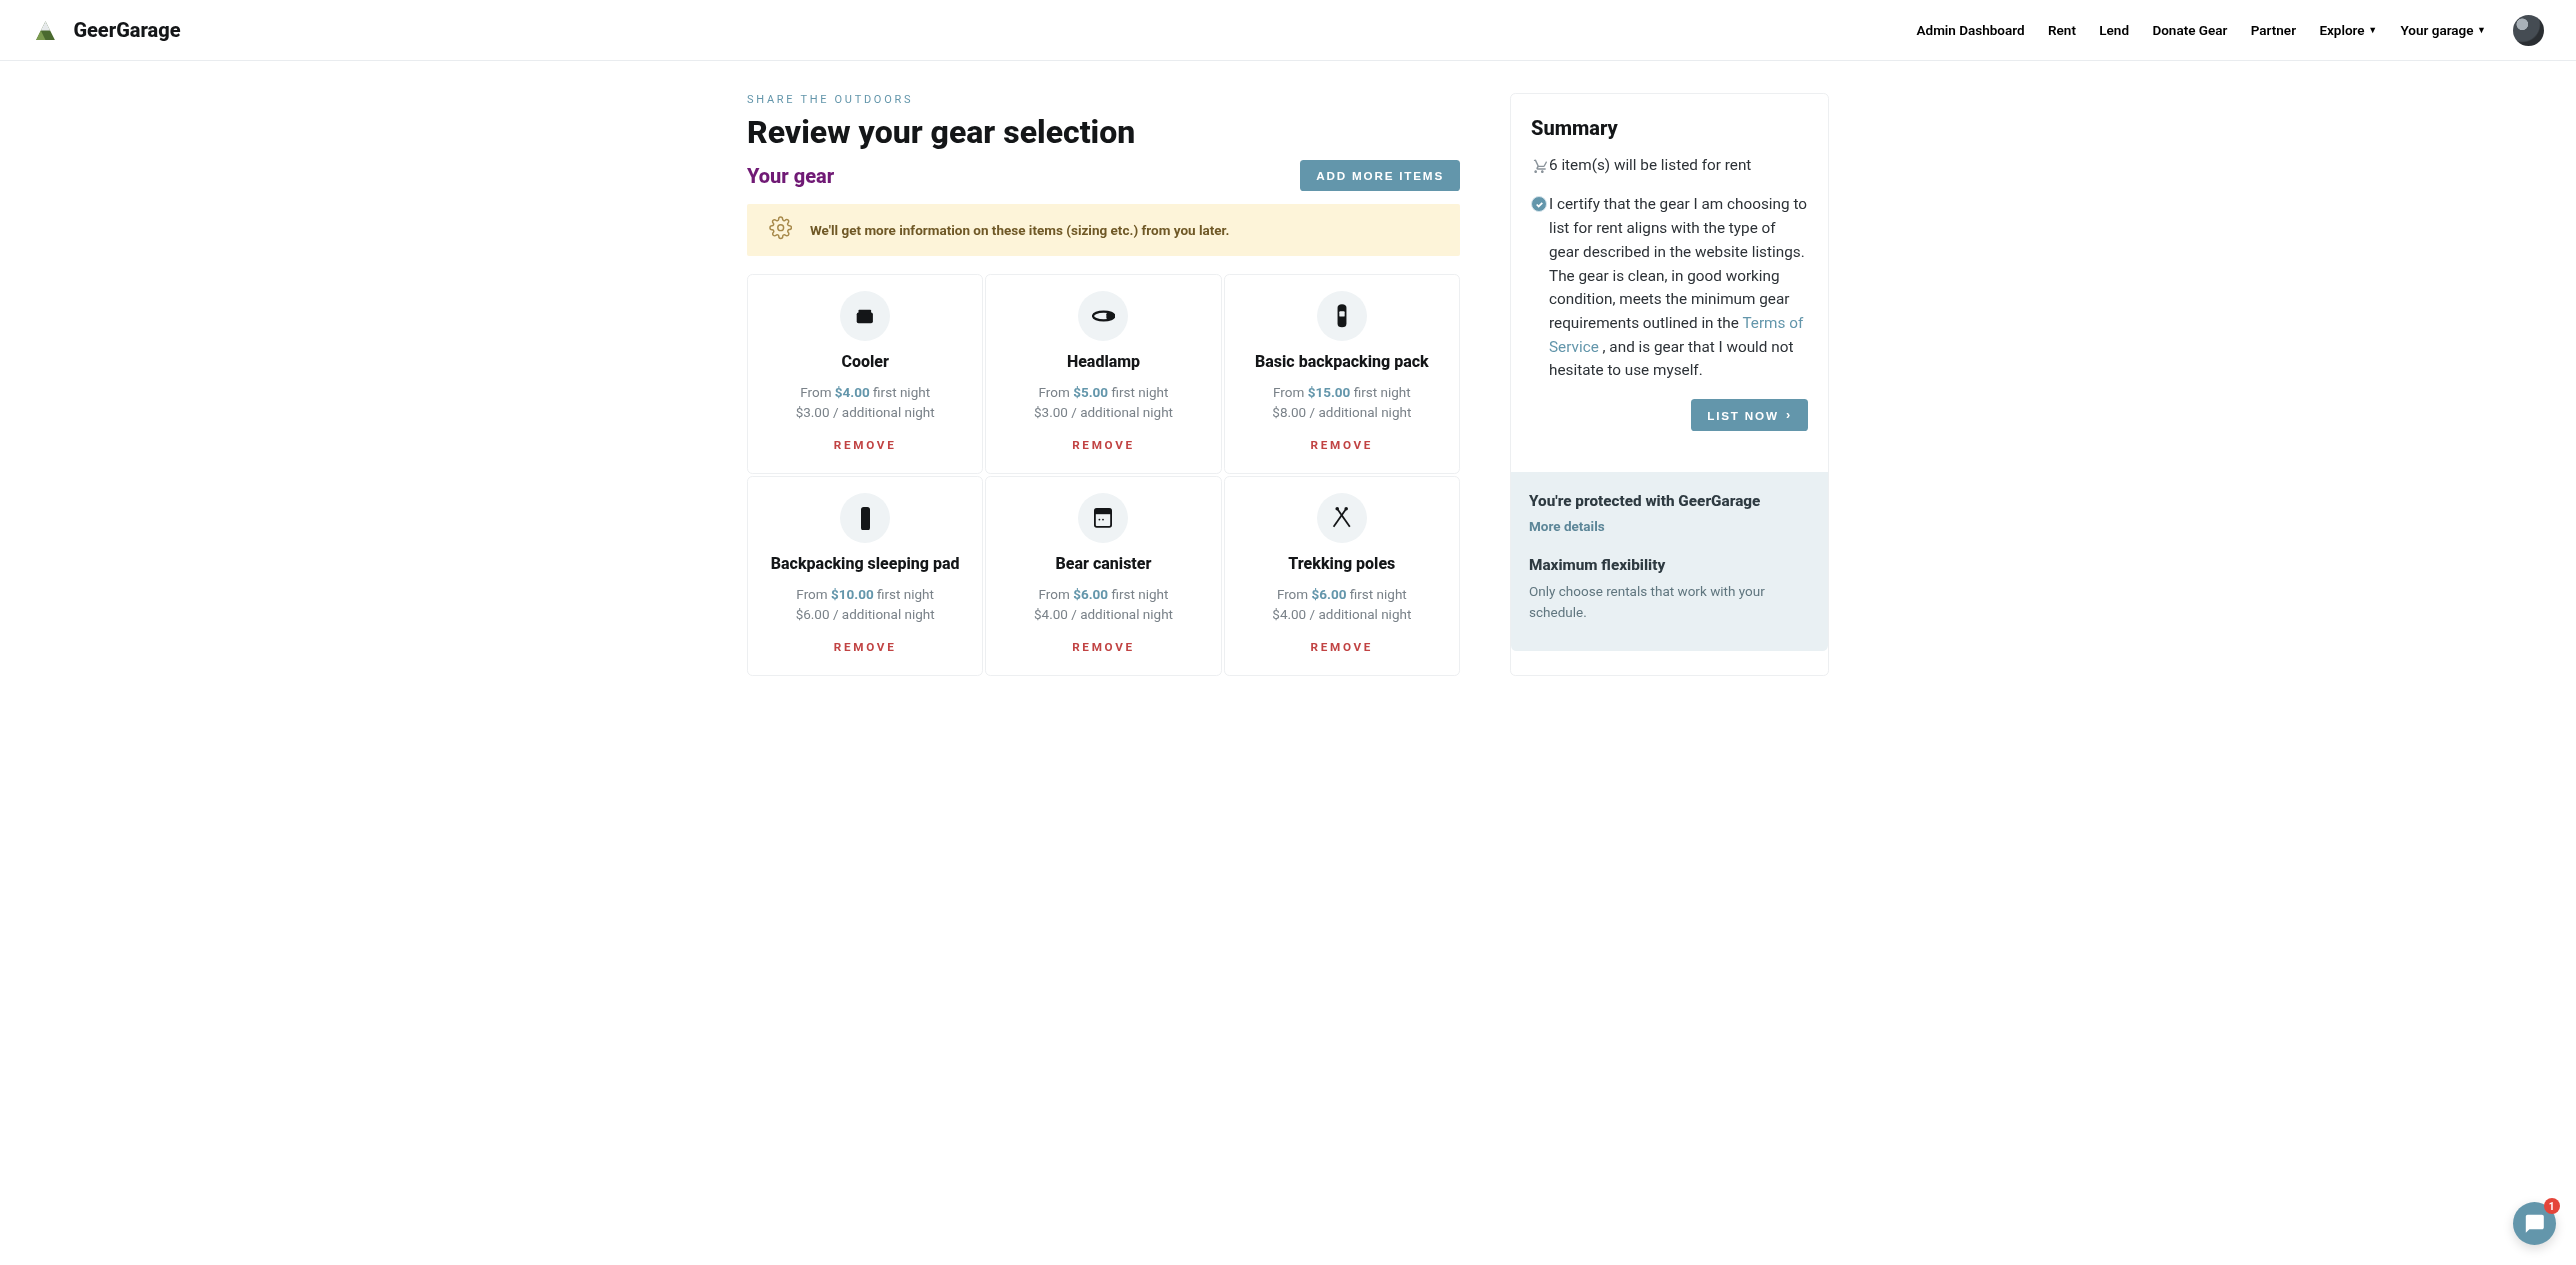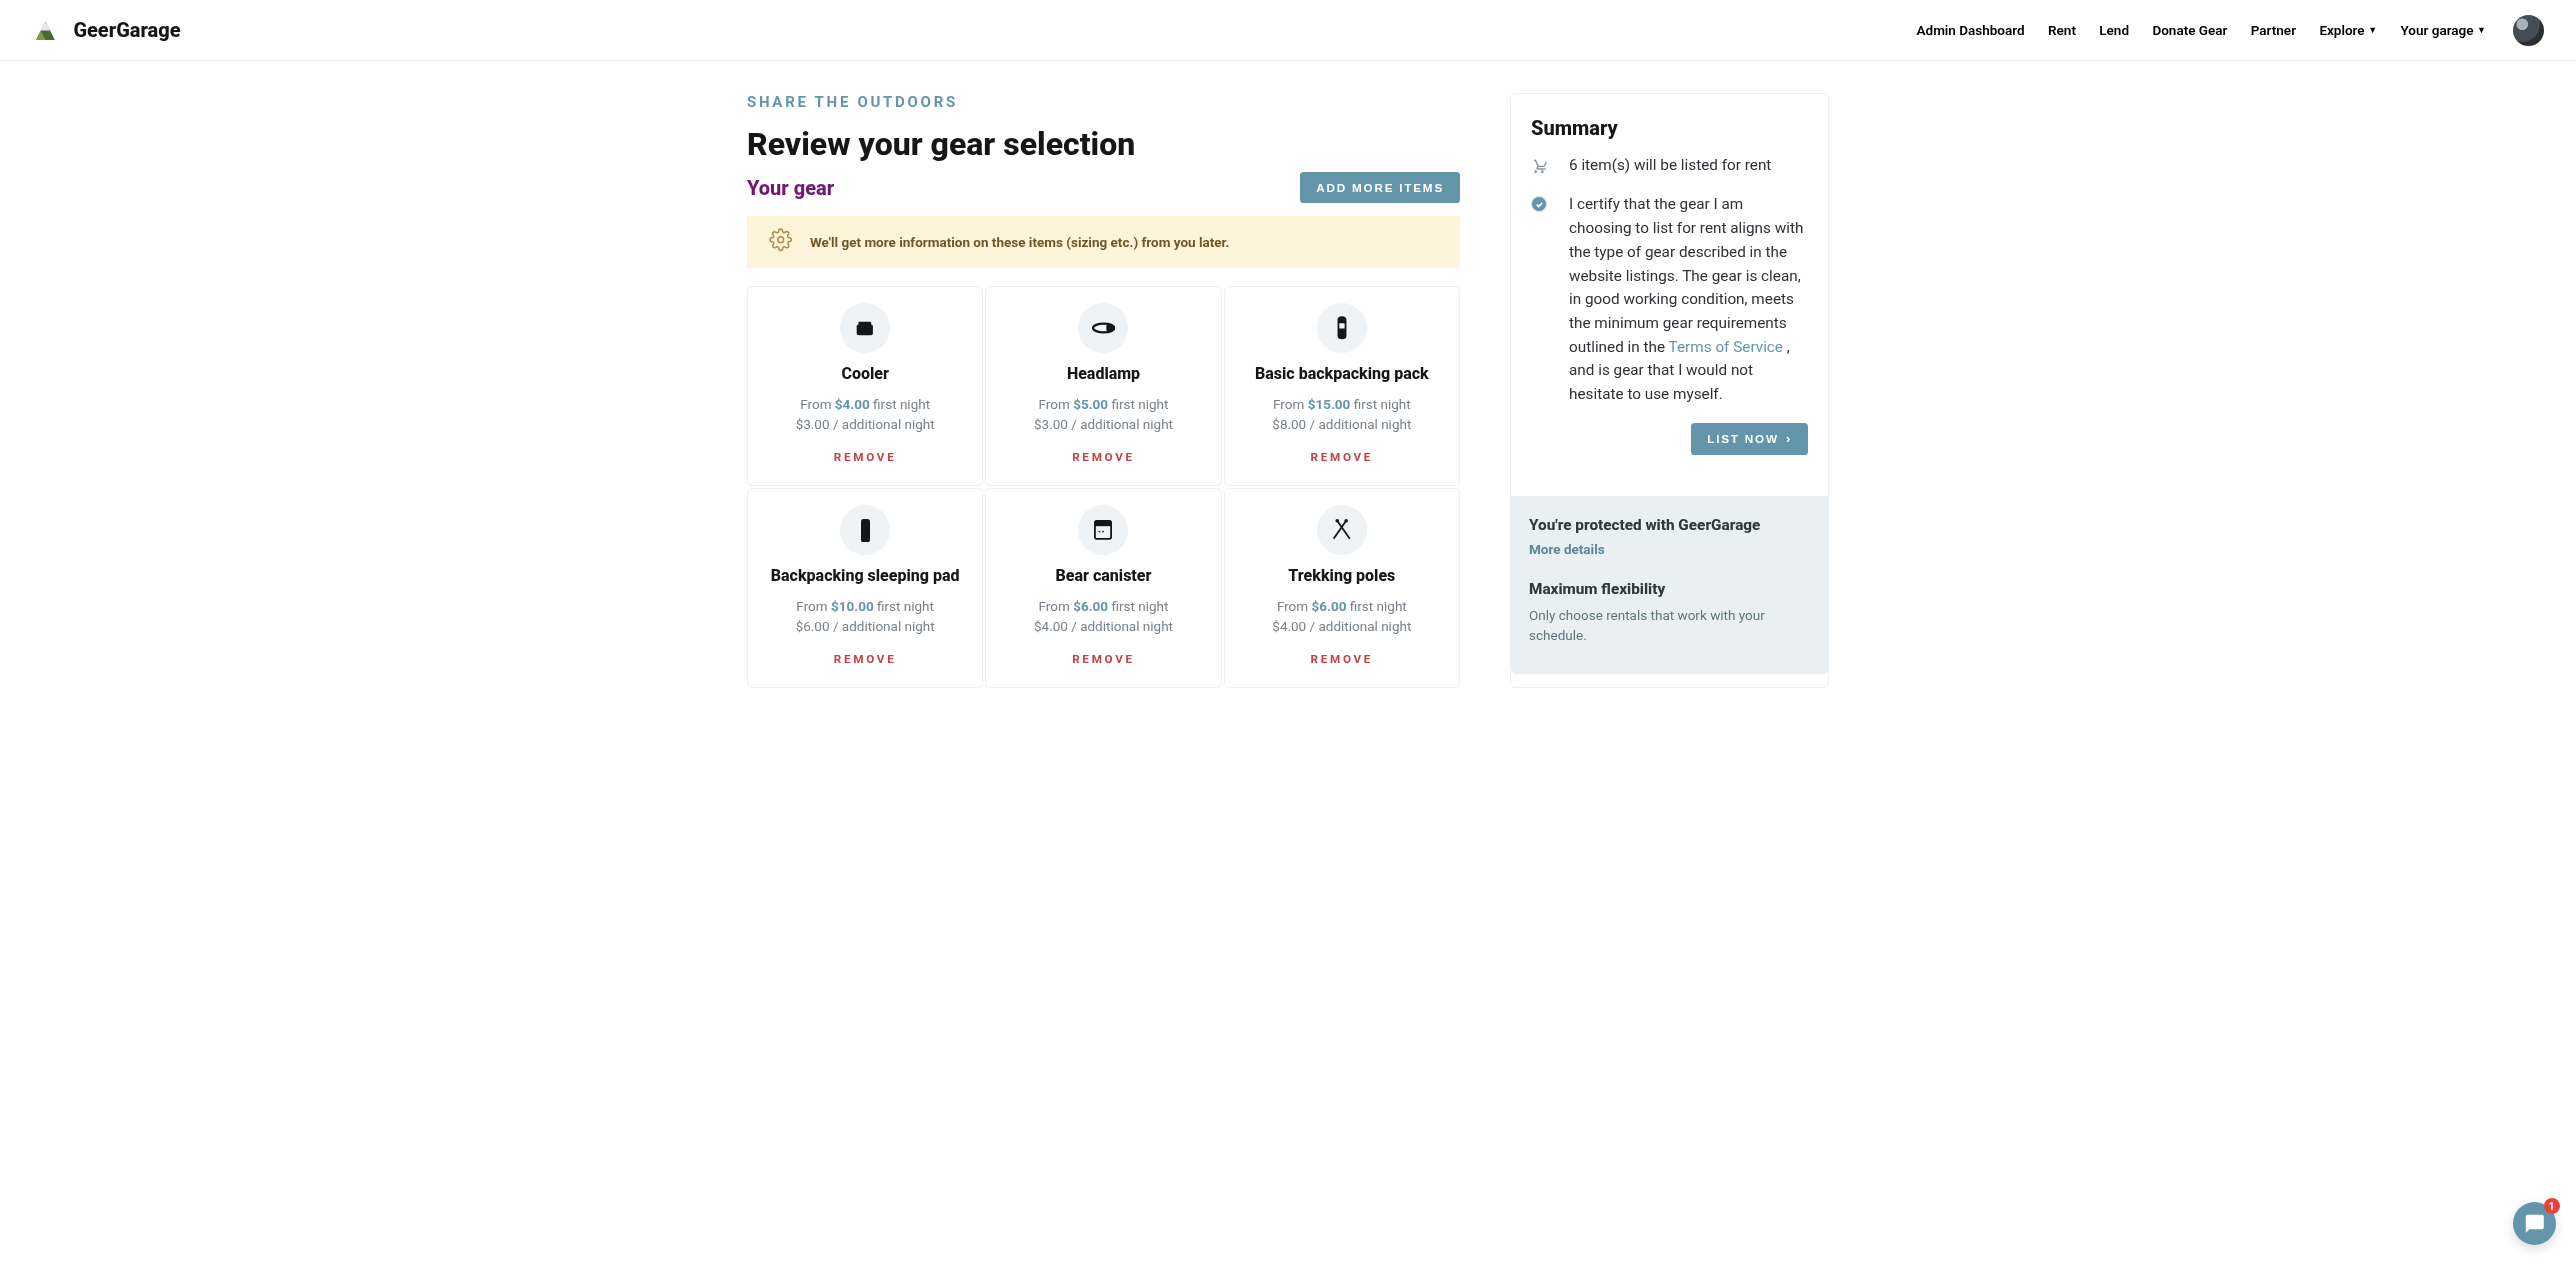--- a/index.html
+++ b/index.html
@@ -47,25 +47,25 @@
       margin: 0 auto;
       padding: 32px 27px 54px;
       display: grid;
       grid-template-columns: 1fr 319px;
       gap: 50px;
     }
     
     
     .eyebrow {
       color: #6396ab;
-      font-weight: 700;
+      font-weight: 400;
       letter-spacing: 2.7px;
-      font-size: 15px;
+      font-size: 11px;
       text-transform: uppercase;
-      margin-bottom: 14px;
+      margin-bottom: 7px;
     }
     .page-title {
       font-weight: 800;
       font-size: 32px;
       color: #141618;
       margin-bottom: 9px;
     }
     .section-header-row {
       display: flex; justify-content: space-between; align-items: center;
       margin-bottom: 12.6px;
@@ -132,21 +132,21 @@
     
     
     .summary-card {
       border: 0.9px solid #edeff1;
       border-radius: 5.4px;
       background: #ffffff;
     }
     .summary-inner { padding: 21.6px 20px 23.4px; }
     .summary-title { font-weight: 800; font-size: 20px; color: #141618; margin-bottom: 16px; }
     .summary-row {
-      display: flex; align-items: flex-start; gap: 22px;
+      display: flex; align-items: flex-start; gap: 2px;
       margin-bottom: 16px;
       color: #2d3237;
     }
     .summary-cart-icon { color: #8a939a; flex: 0 0 auto; margin-top: 1.8px; }
     .summary-count-text { font-size: 15.3px; }
     .check-badge {
       width: 16px; height: 16px; border-radius: 50%;
       background: #6396ab;
       color: #ffffff;
       display: flex; align-items: center; justify-content: center;

